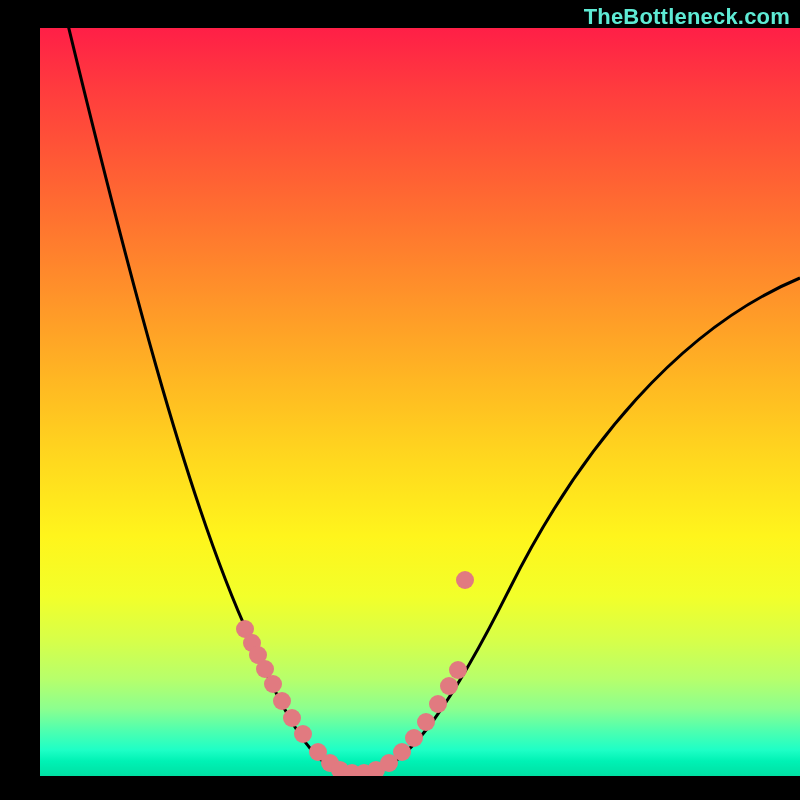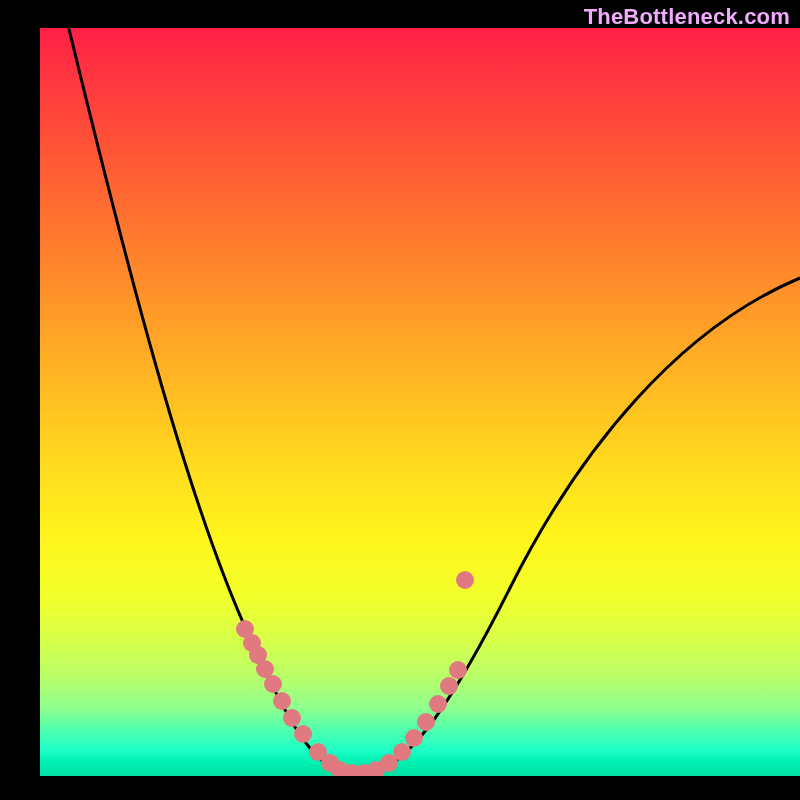--- a/index.html
+++ b/index.html
@@ -14,21 +14,21 @@
   .stage {
     position: relative;
     width: 800px;
     height: 800px;
     background: #000;
   }
   .watermark {
     position: absolute;
     top: 4px;
     right: 10px;
-    color: #f0abfc;
+    color: #5eead4;
     font-size: 22px;
     font-weight: 600;
     letter-spacing: 0.2px;
     z-index: 20;
   }
   
   .plot {
     position: absolute;
     left: 40px;
     top: 28px;

